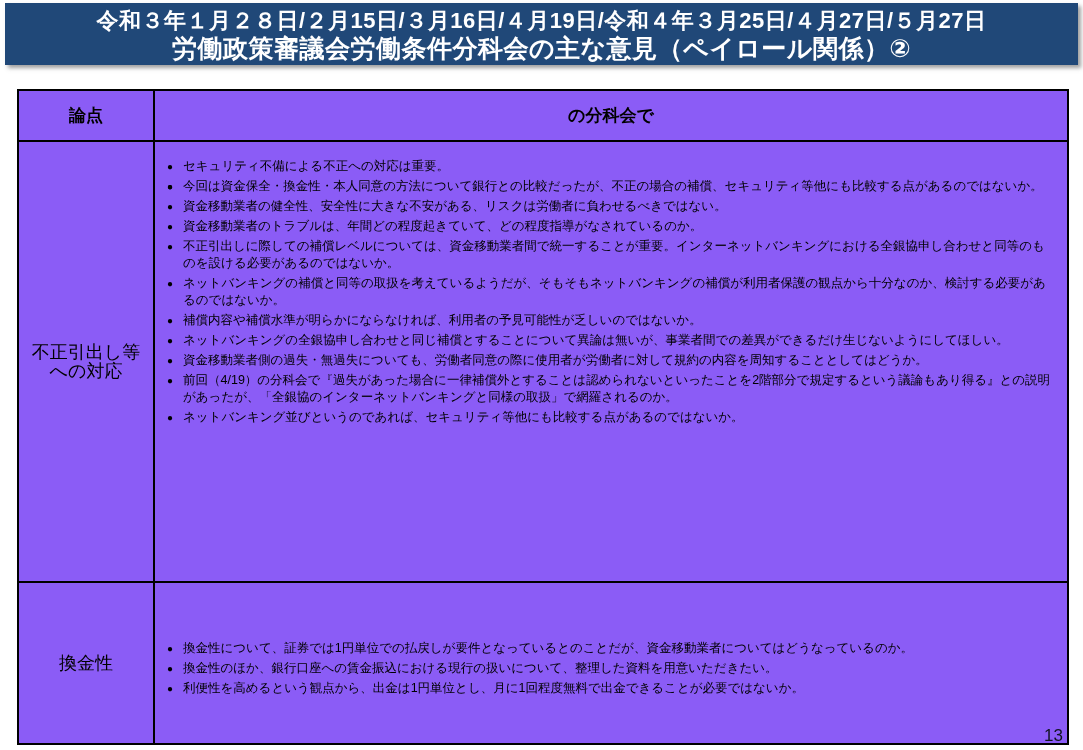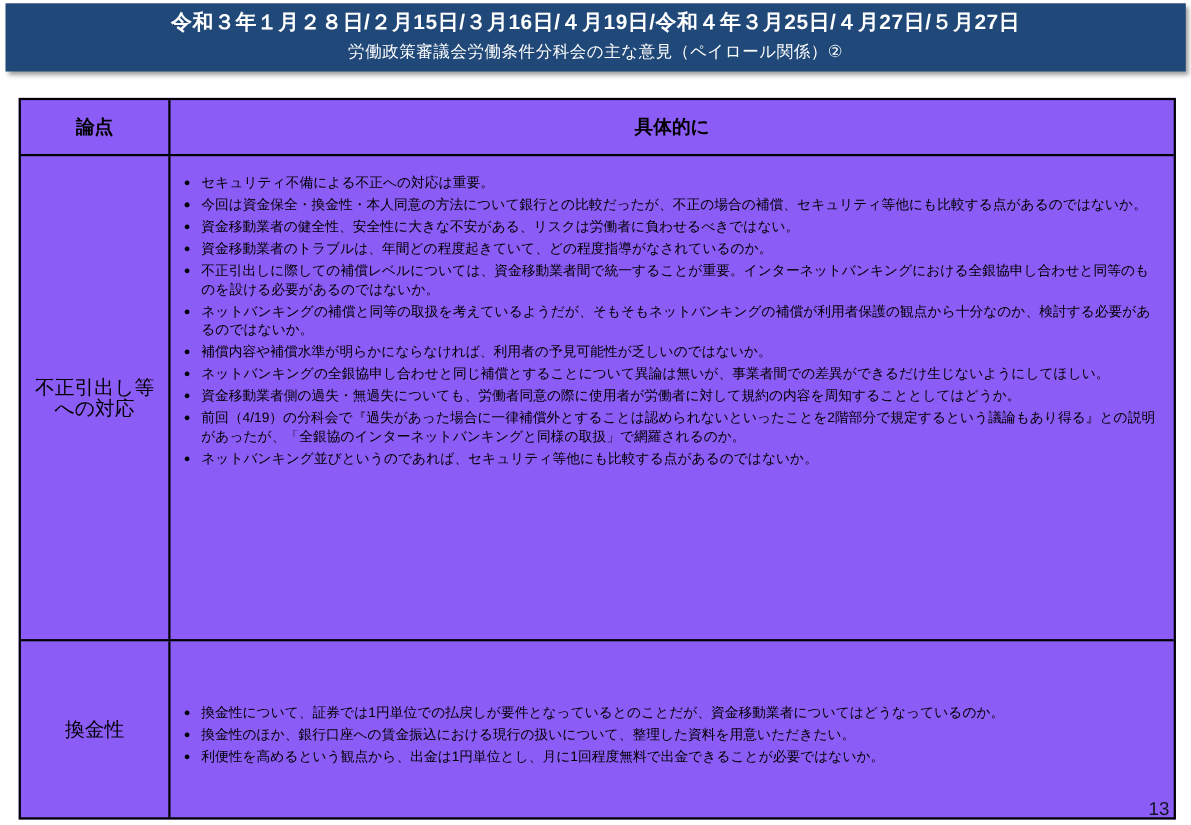--- a/index.html
+++ b/index.html
@@ -19,29 +19,29 @@
     position: absolute;
     left: 5px; top: 3px; right: 5px;
     height: 62px;
     background: #204878;
     color: #ffffff;
     text-align: center;
     box-shadow: 3px 3px 4px rgba(80,80,80,0.55);
     padding-top: 4px;
   }
   .title-line1 {
-    font-size: 19px;
+    font-size: 22px;
     font-weight: bold;
     letter-spacing: 0.5px;
     line-height: 28px;
     white-space: nowrap;
   }
   .title-line2 {
-    font-size: 15px;
-    font-weight: normal;
+    font-size: 25px;
+    font-weight: bold;
     letter-spacing: 0.5px;
     line-height: 26px;
     white-space: nowrap;
   }
 
   
   .opinions-table {
     position: absolute;
     left: 17px; top: 89px;
     width: 1052px; height: 656px;
@@ -119,21 +119,21 @@
 
   <header class="title-band">
     <div class="title-line1">令和３年１月２８日/２月15日/３月16日/４月19日/令和４年３月25日/４月27日/５月27日</div>
     <div class="title-line2">労働政策審議会労働条件分科会の主な意見（ペイロール関係）②</div>
   </header>
 
   <div class="opinions-table">
 
     <div class="trow thead-row">
       <div class="cell topic-cell head-cell">論点</div>
-      <div class="cell head-cell">具体的に</div>
+      <div class="cell head-cell">の分科会で</div>
     </div>
 
     <div class="trow body-row-1">
       <div class="cell topic-cell">不正引出し等への対応</div>
       <div class="cell opinions-cell">
         <ul class="opinion-list">
 
             <li class="opinion">
               <span class="bullet-icon"></span>
               <span>セキュリティ不備による不正への対応は重要。</span>

